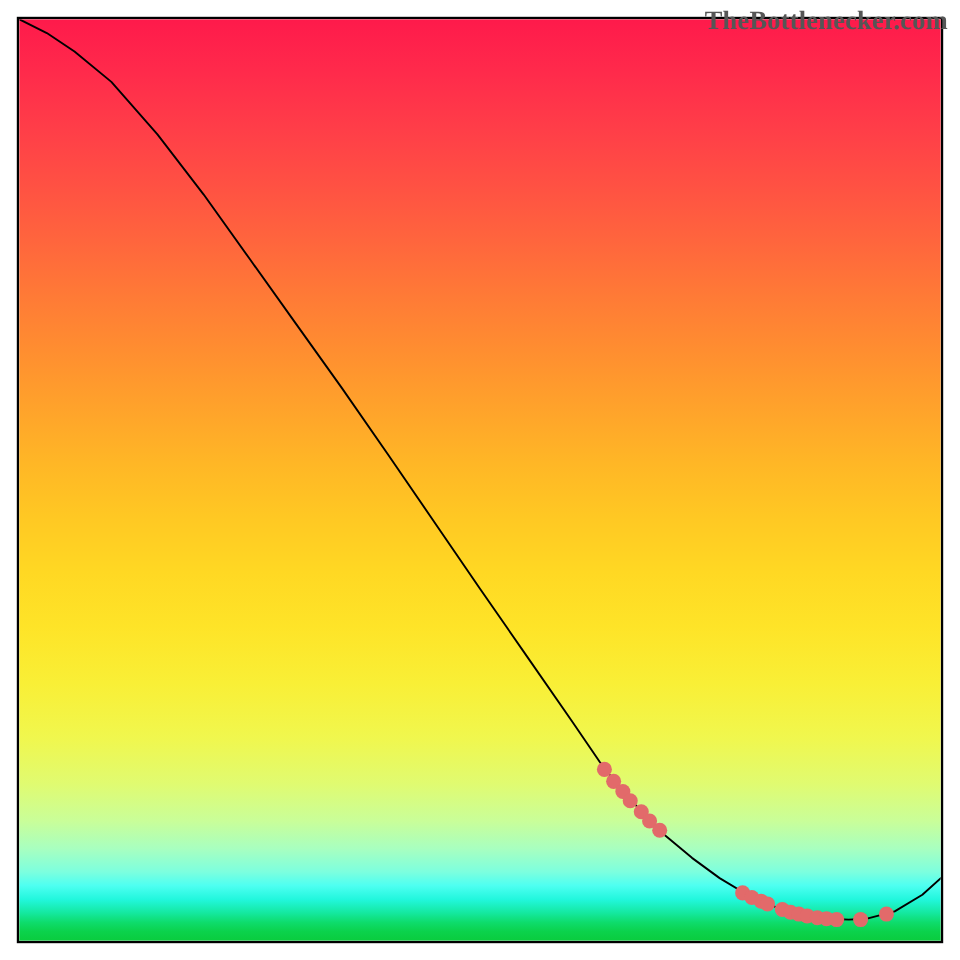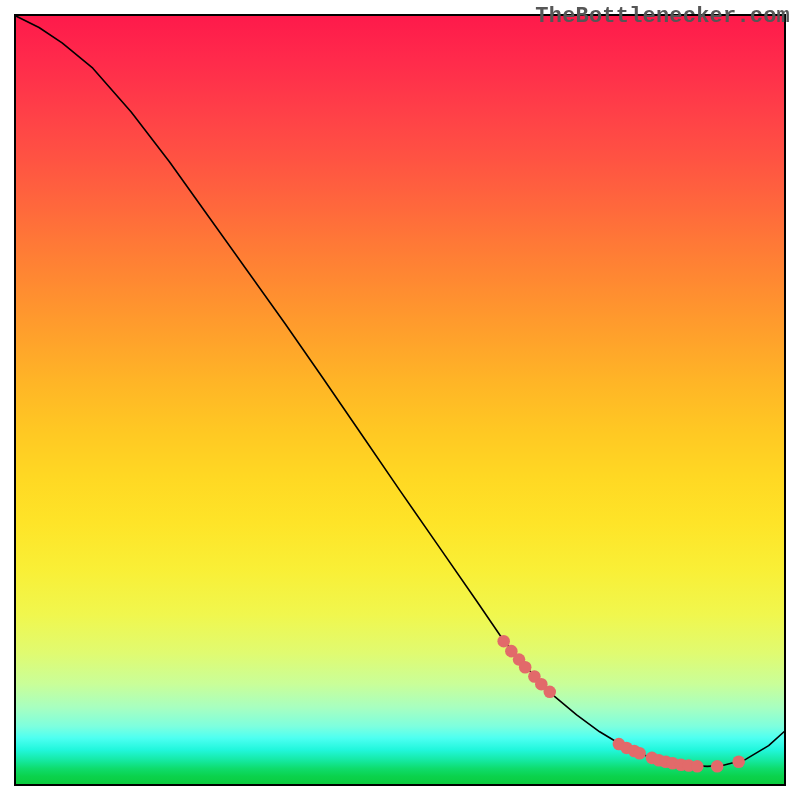--- a/index.html
+++ b/index.html
@@ -6,21 +6,21 @@
   html, body { width: 800px; height: 800px; overflow: hidden; background: #fff; }
   .frame {
     position: relative;
     width: 800px;
     height: 800px;
   }
   .watermark {
     position: absolute;
     top: 4px;
     right: 10px;
-    font-family: Liberation Mono, monospace;
+    font-family: Liberation Serif, serif;
     font-size: 22px;
     font-weight: 600;
     color: #565656;
     z-index: 3;
     letter-spacing: 0.2px;
   }
   .plot-box {
     position: absolute;
     left: 14px;
     top: 14px;

